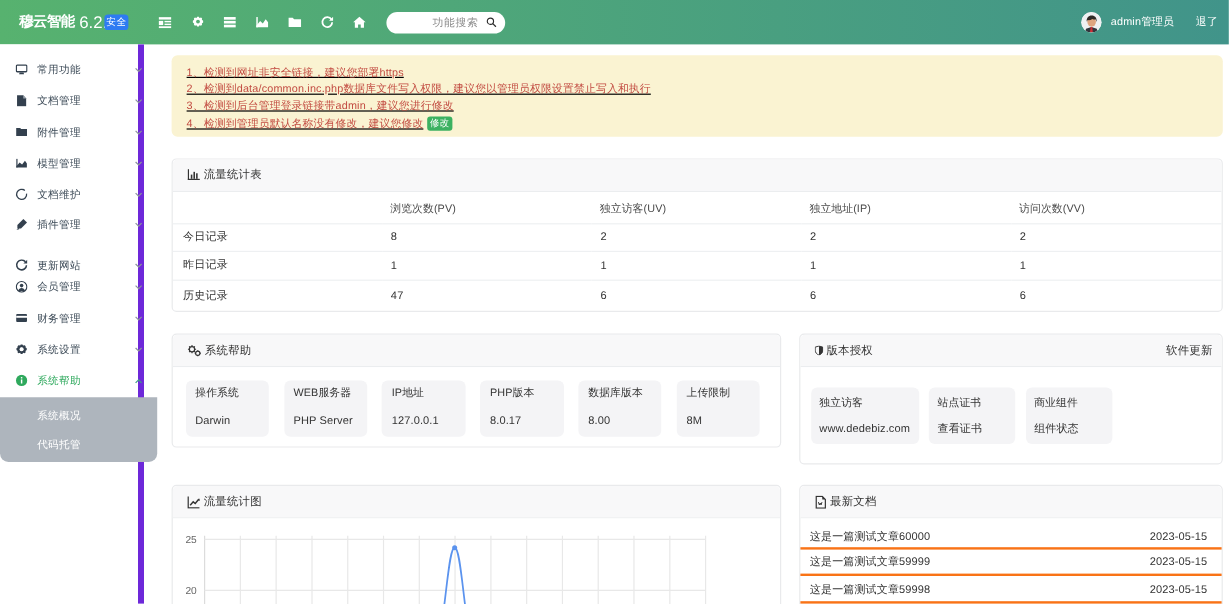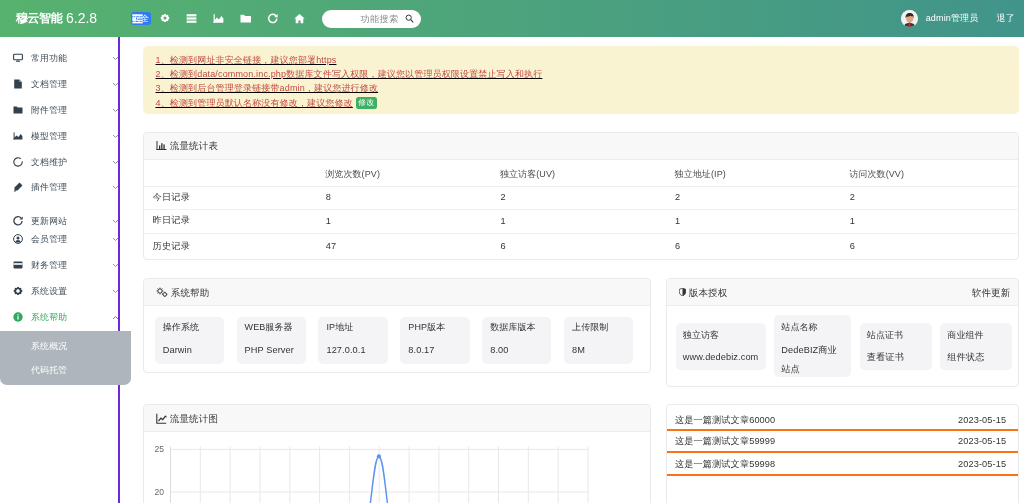--- a/index.html
+++ b/index.html
@@ -8,37 +8,37 @@
     font-family:"Liberation Sans", sans-serif; -webkit-font-smoothing:antialiased; }
 
   
   #nav { position:absolute; left:0; top:0; width:1024px; height:36.5px;
     background:linear-gradient(90deg,#57b26f 0%,#41948a 100%); }
   #logo { position:absolute; left:16px; top:0; height:36px; line-height:36px;
     color:#fff; font-weight:bold; font-size:12px; letter-spacing:-0.45px; }
   #ver { position:absolute; left:66px; top:0; height:36px; line-height:37px; color:#fff; font-size:14px; }
   #badge-safe { position:absolute; left:86.8px; top:11.5px; width:20.5px; height:13px;
     background:#2e7bf2; border-radius:3px; color:#fff; font-size:8px; text-align:center;
-    line-height:13.5px; letter-spacing:0.5px;margin-left:44px;}
+    line-height:13.5px; letter-spacing:0.5px;}
   .nico { position:absolute; top:12.5px; width:11px; height:11px; }
   #search { position:absolute; left:322.4px; top:10px; width:98.5px; height:17.5px;
     background:#fff; border-radius:9px; }
   #search span { position:absolute; left:10px; top:0; line-height:18px; font-size:9px;
     color:#8b8b8b; letter-spacing:0.6px;margin-left:28px; }
   #search svg { position:absolute; right:7px; top:4.2px; }
   #avatar { position:absolute; left:901.4px; top:9.8px; width:17px; height:17px;
     border-radius:50%; background:#eef1f2; overflow:hidden; }
   #uname { position:absolute; left:925.7px; top:0; height:36px; line-height:37px;
     color:#fff; font-size:9px; letter-spacing:0.15px; }
   #logout { position:absolute; left:996.5px; top:0; height:45px; line-height:37px;
     color:#fff; font-size:9px; letter-spacing:0.3px; }
 
   
   #side { position:absolute; left:0; top:36.5px; width:120px; height:466.5px;
-    background:#fff; border-right:2px solid #6d28d9; }
+    background:#fff; border-right:5px solid #6d28d9; }
   .mi { position:absolute; left:0; width:131px; height:25.86px; }
   .mi svg.ic { position:absolute; left:13.4px; top:50%; margin-top:-5px; }
   .mi .t { position:absolute; left:31px; top:50%; margin-top:-6px; line-height:12px;
     font-size:8.8px; letter-spacing:0.3px; color:#3c4a57; }
   .mi svg.ch { position:absolute; left:111.5px; top:50%; margin-top:-2px; }
   .mi.grn .t { color:#2fa95d; }
   #submenu { position:absolute; left:0; top:294.6px; width:131px; height:53.8px;
     background:#aeb5bd; border-radius:0 0 7px 7px; }
   #submenu div { position:absolute; left:31px; font-size:8.8px; letter-spacing:0.3px; color:#fff; }
 
@@ -388,24 +388,20 @@
         <path d="M3.5 0.3 6.7 1.3v2.5c0 2-1.4 3.4-3.2 4.2z" fill="#333"></path>
       </svg>
     <span class="hl">版本授权</span>
     <span class="hr">软件更新</span>
   </div>
   <div class="cells">
     <div class="cell" id="c1">
         <div class="lb">独立访客</div>
         <div class="vl">www.dedebiz.com</div>
       </div>
-    <div class="cell" id="c2">
-        <div class="lb">站点名称</div>
-        <div class="vl">DedeBIZ商业站点</div>
-      </div>
     <div class="cell" id="c3">
         <div class="lb">站点证书</div>
         <div class="vl">查看证书</div>
       </div>
     <div class="cell" id="c4">
         <div class="lb">商业组件</div>
         <div class="vl">组件状态</div>
       </div>
   </div>
 </div>
@@ -429,20 +425,28 @@
       <path d="M26.5 16.4H444M26.5 59H444"></path>
     </g>
     <text x="20" y="19.4" font-size="8.5" fill="#666" text-anchor="end" font-family="Liberation Sans">25</text>
     <text x="20" y="62" font-size="8.5" fill="#666" text-anchor="end" font-family="Liberation Sans">20</text>
     <path d="M221.9 103 C 228.6 60, 230.2 23.4, 234.9 23.4 C 239.6 23.4, 241.2 60, 247.9 103" fill="none" stroke="#5b93ee" stroke-width="1.45"></path>
     <circle cx="234.9" cy="23.4" r="2.1" fill="#5b93ee"></circle>
   </svg>
 </div>
 
 <div class="card" id="cardE">
+  <div class="chead">
+    <svg width="10" height="11" viewBox="0 0 10 11">
+        <path d="M1.2 0.6h5l2.6 2.6v7.2H1.2z" fill="none" stroke="#333" stroke-width="1"></path>
+        <path d="M6.2 0.6 8.8 3.2H6.2z" fill="#333"></path>
+        <path d="M3 5.4l.8 2.4.7-1.6.7 1.6.8-2.4" fill="none" stroke="#333" stroke-width="0.8"></path>
+      </svg>
+    <span class="hl">最新文档</span>
+  </div>
   <div class="row r1">
       <span class="tt">这是一篇测试文章60000</span>
       <span class="dt">2023-05-15</span>
     </div>
   <div class="row">
       <span class="tt">这是一篇测试文章59999</span>
       <span class="dt">2023-05-15</span>
     </div>
   <div class="row">
       <span class="tt">这是一篇测试文章59998</span>

